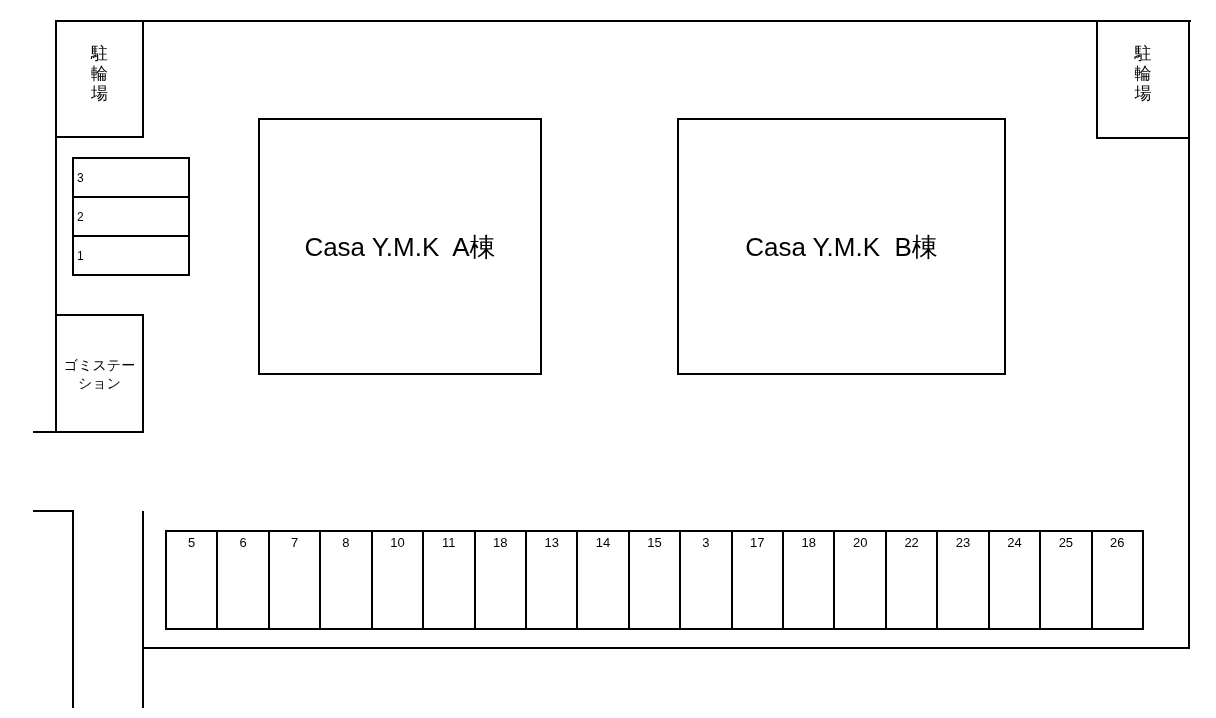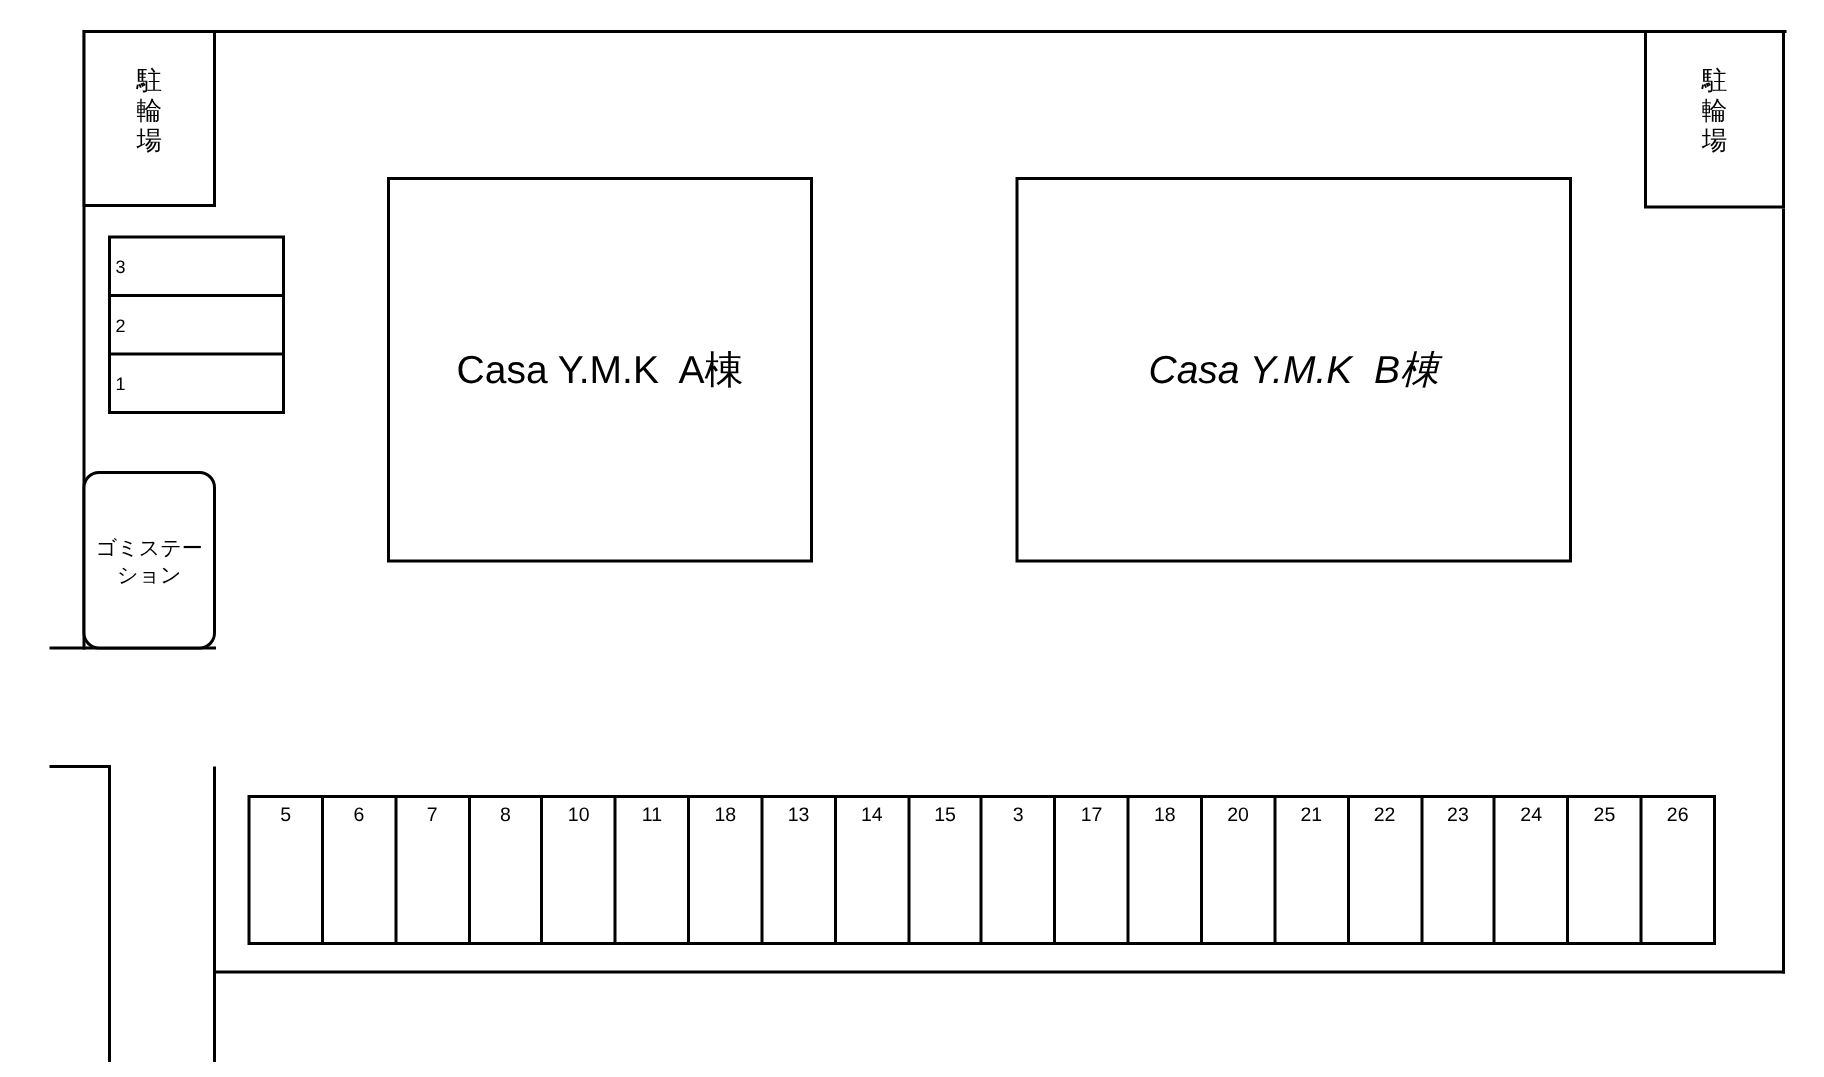--- a/index.html
+++ b/index.html
@@ -54,32 +54,32 @@
     <span class="num">3</span>
   </div>
   <div class="small-slot" style="top:39px; height:39px;">
     <span class="num">2</span>
   </div>
   <div class="small-slot" style="top:78px; height:37px; border-bottom:none;">
     <span class="num">1</span>
   </div>
 </div>
 
-<div class="box" style="left:55px; top:314px; width:89px; height:119px;border-radius:11px;">
+<div class="box" style="left:55px; top:314px; width:89px; height:119px;">
   <div class="garbage-text">
     <div>ゴミステー</div>
     <div>ション</div>
   </div>
 </div>
 
 <div class="box" style="left:258px; top:118px; width:284px; height:257px;">
   <div class="bldg-label">Casa Y.M.K  A棟</div>
 </div>
 
-<div class="box" style="left:677px; top:118px; width:371px; height:257px;font-style:italic;">
+<div class="box" style="left:677px; top:118px; width:329px; height:257px;">
   <div class="bldg-label">Casa Y.M.K  B棟</div>
 </div>
 
 <div class="parking-row">
   <div class="pslot">
       <span class="num">5</span>
     </div>
   <div class="pslot">
       <span class="num">6</span>
     </div>
@@ -113,23 +113,20 @@
   <div class="pslot">
       <span class="num">17</span>
     </div>
   <div class="pslot">
       <span class="num">18</span>
     </div>
   <div class="pslot">
       <span class="num">20</span>
     </div>
   <div class="pslot">
-      <span class="num">21</span>
-    </div>
-  <div class="pslot">
       <span class="num">22</span>
     </div>
   <div class="pslot">
       <span class="num">23</span>
     </div>
   <div class="pslot">
       <span class="num">24</span>
     </div>
   <div class="pslot">
       <span class="num">25</span>

